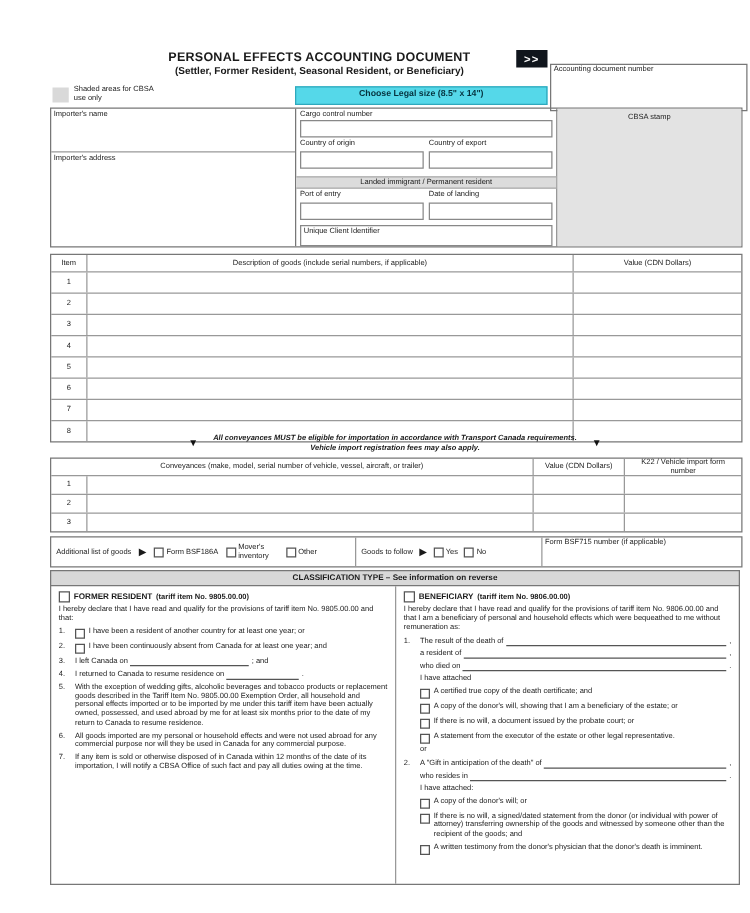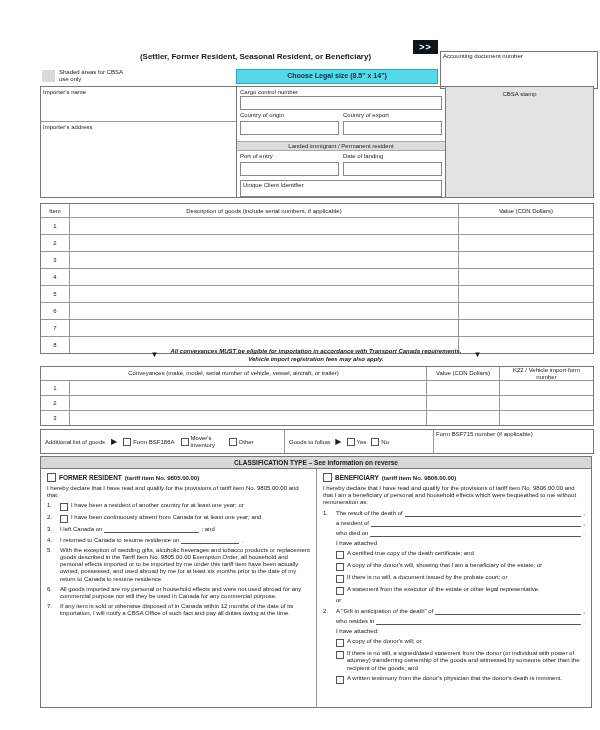--- a/index.html
+++ b/index.html
@@ -2,21 +2,21 @@
 <html><head>
 <meta charset="utf-8">
 <style>
   html,body{margin:0;padding:0;}
   body{width:600px;height:730px;background:#fff;font-family:"Liberation Sans",sans-serif;color:#1a1a1a;}
   .page{position:relative;width:600px;height:730px;background:#fff;overflow:hidden;}
 
   
   .title-block{position:absolute;left:98px;top:41px;width:315px;text-align:center;}
   .form-title{font-size:10px;font-weight:bold;letter-spacing:.2px;}
-  .form-subtitle{font-size:8px;font-weight:bold;margin-top:11px;}
+  .form-subtitle{font-size:8px;font-weight:bold;margin-top:0;}
   .next-btn{position:absolute;left:413px;top:40px;width:25px;height:14px;background:#10151c;color:#fff;
     font-size:9px;font-weight:bold;text-align:center;line-height:14px;letter-spacing:1px;cursor:pointer;}
   .acct-box{position:absolute;left:440px;top:51px;width:152px;height:34px;border:1px solid #777;padding:1px 2px;}
   .legal-btn{position:absolute;left:236px;top:69px;width:200px;height:13px;background:#55d8e9;border:1px solid #2fa8bc;
     color:#05323e;font-size:7px;font-weight:bold;text-align:center;line-height:12px;cursor:pointer;}
   .shade-square{position:absolute;left:42px;top:70px;width:13px;height:12px;background:#d9d9d9;}
   .shade-note{position:absolute;left:59px;top:69px;width:64px;font-size:6px;line-height:7px;}
 
   
   .info-box{position:absolute;left:40px;top:86px;width:552px;height:110px;border:1px solid #777;display:flex;}
@@ -92,20 +92,21 @@
   .ind{margin-left:13px;}
   .chk-row{display:flex;align-items:flex-start;margin-top:3px;margin-left:13px;}
   .chk-row .chk{margin-right:3px;margin-top:1px;}
 </style>
 </head>
 <body>
 
 <div class="page">
 
   <div class="title-block">
+    <div class="form-title">PERSONAL EFFECTS ACCOUNTING DOCUMENT</div>
     <div class="form-subtitle">(Settler, Former Resident, Seasonal Resident, or Beneficiary)</div>
   </div>
   <div class="next-btn">&gt;&gt;</div>
   <div class="acct-box">
     <span class="cell-label">Accounting document number</span>
   </div>
   <div class="legal-btn">Choose Legal size (8.5" x 14")</div>
   <div class="shade-square"></div>
   <div class="shade-note">Shaded areas for CBSA use only</div>
 

